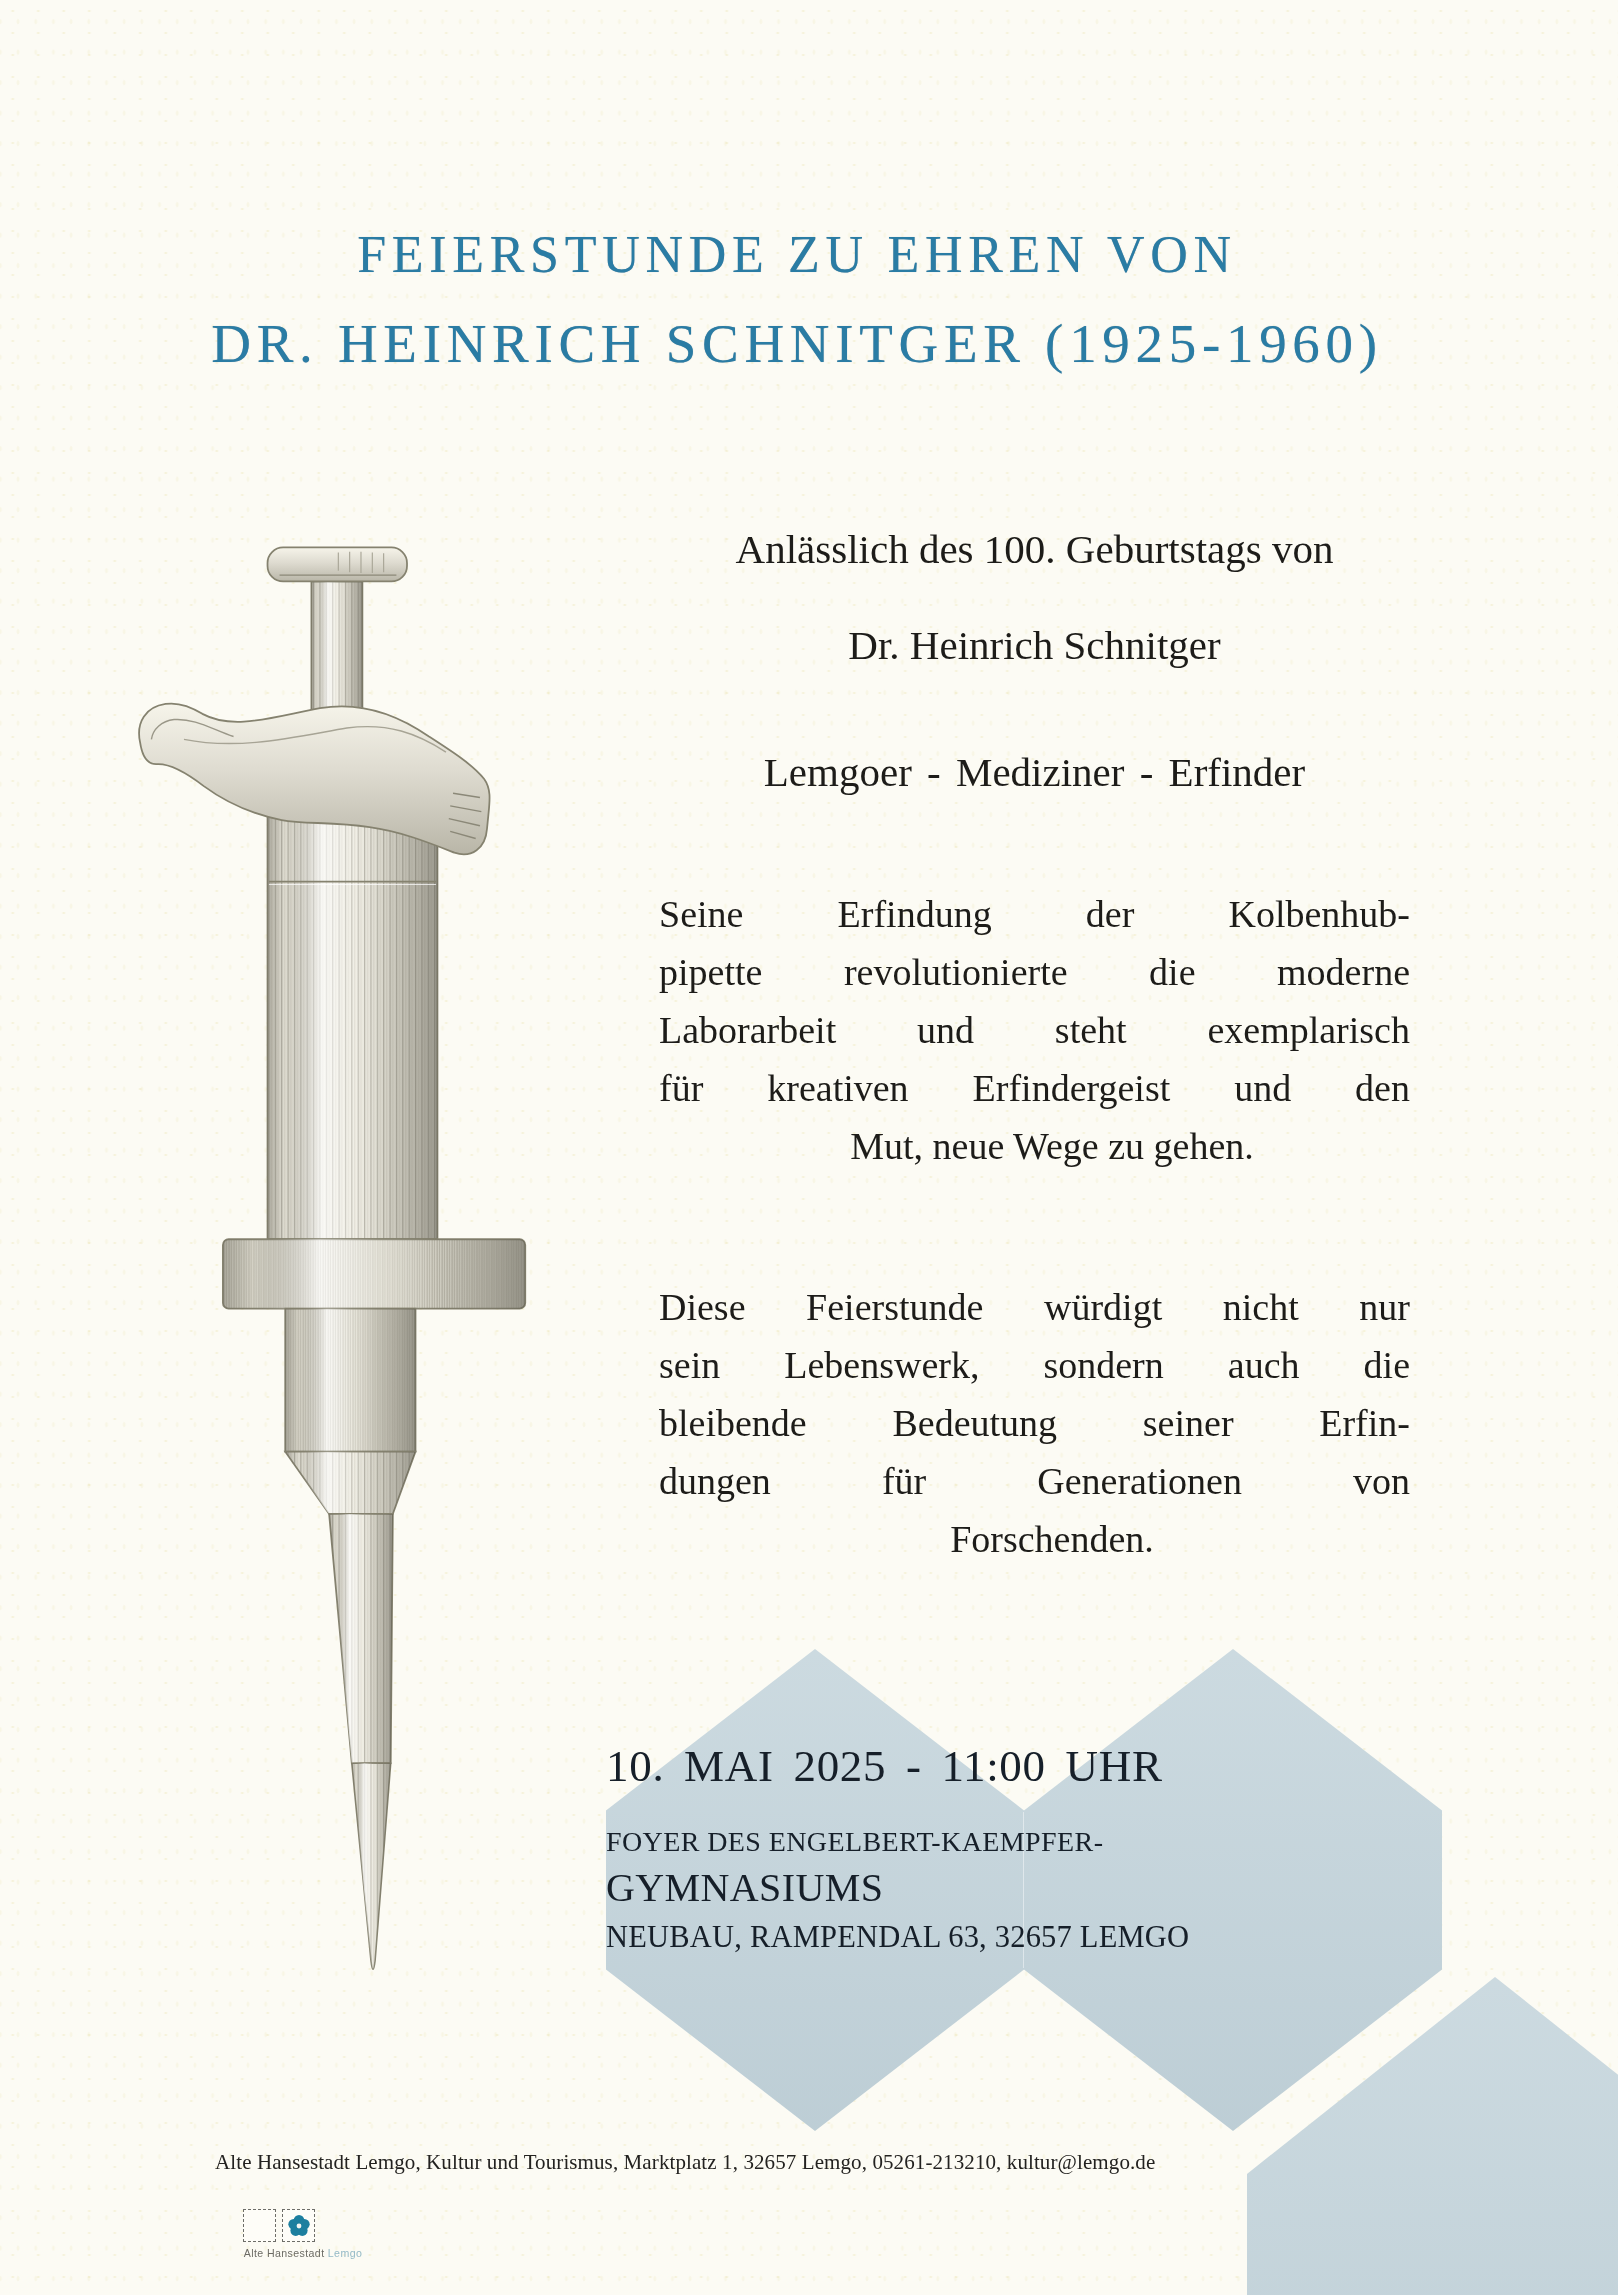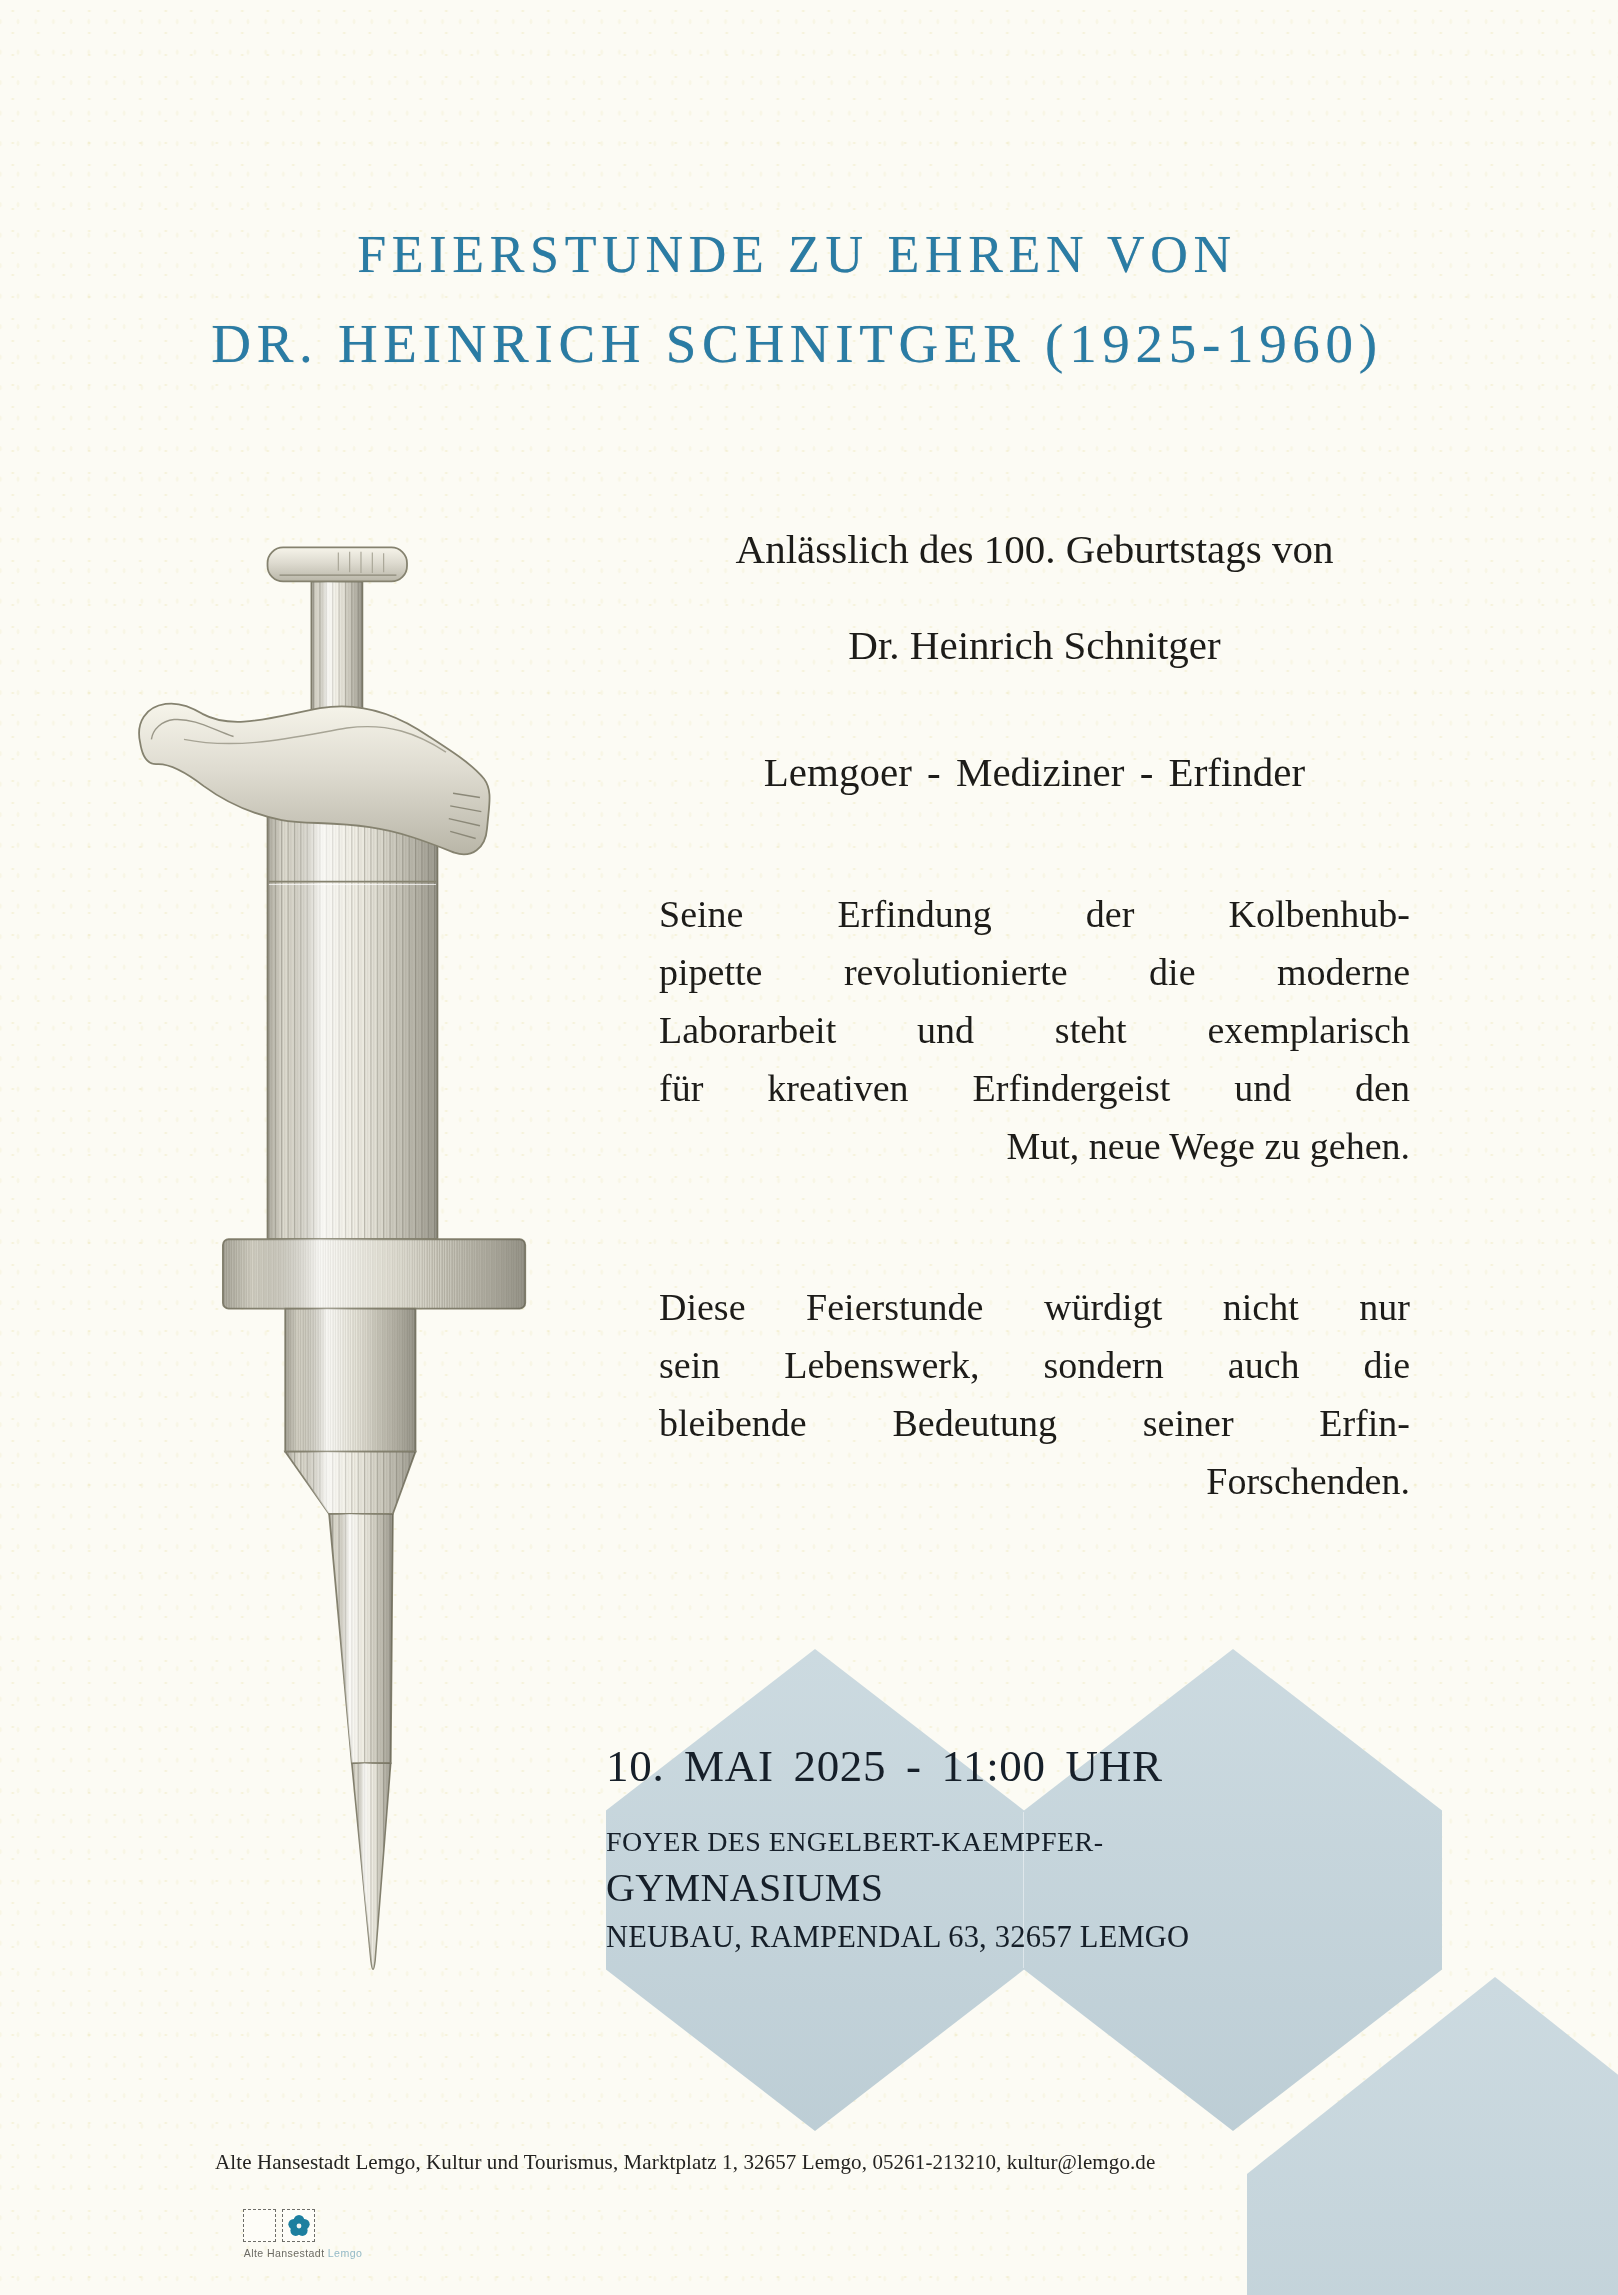--- a/index.html
+++ b/index.html
@@ -37,21 +37,21 @@
   
   .col{position:absolute;left:659px;top:0;width:751px;height:1898px;color:var(--body-text-color,#1d1c19);}
   .h{position:absolute;left:0;width:100%;text-align:center;font-size:41px;white-space:nowrap;}
   .h1{top:525px;}
   .h2{top:621px;}
   .h3{top:748px;word-spacing:5px;}
   .para{position:absolute;left:0;width:100%;font-size:38px;line-height:58px;}
   .p1{top:885px;}
   .p2{top:1278px;}
   .jl{text-align:justify;text-align-last:justify;}
-  .ll{text-align:right;margin-left:35px;}
+  .ll{text-align:center;margin-left:35px;}
   
   .event{position:absolute;left:606px;top:1734px;width:850px;color:var(--event-text-color,#161f29);}
   .event div{position:absolute;left:0;width:100%;white-space:nowrap;}
   .e1{top:6.4px;font-size:45px;word-spacing:7.8px;letter-spacing:0.7px;}
   .e2{top:92px;font-size:28px;letter-spacing:0.4px;}
   .e3{top:130px;font-size:40px;letter-spacing:0.4px;}
   .e4{top:186px;font-size:30.5px;letter-spacing:0.2px;}
   
   .footer-contact{position:absolute;left:215px;top:2150px;font-size:21px;letter-spacing:0.1px;white-space:nowrap;color:var(--footer-text-color,#232220);}
   .logo{position:absolute;left:243px;top:2209px;width:156px;height:57px;}
@@ -185,20 +185,21 @@
       <div class="jl">pipette revolutionierte die moderne</div>
       <div class="jl">Laborarbeit und steht exemplarisch</div>
       <div class="jl">für kreativen Erfindergeist und den</div>
       <div class="ll">Mut, neue Wege zu gehen.</div>
     </div>
 
     <div class="para p2">
       <div class="jl">Diese Feierstunde würdigt nicht nur</div>
       <div class="jl">sein Lebenswerk, sondern auch die</div>
       <div class="jl">bleibende Bedeutung seiner Erfin-</div>
+      <div class="jl">dungen für Generationen von</div>
       <div class="ll">Forschenden.</div>
     </div>
   </div>
 
   <div class="event">
     <div class="e1">10. MAI 2025 - 11:00 UHR</div>
     <div class="e2">FOYER DES ENGELBERT-KAEMPFER-</div>
     <div class="e3">GYMNASIUMS</div>
     <div class="e4">NEUBAU, RAMPENDAL 63, 32657 LEMGO</div>
   </div>

